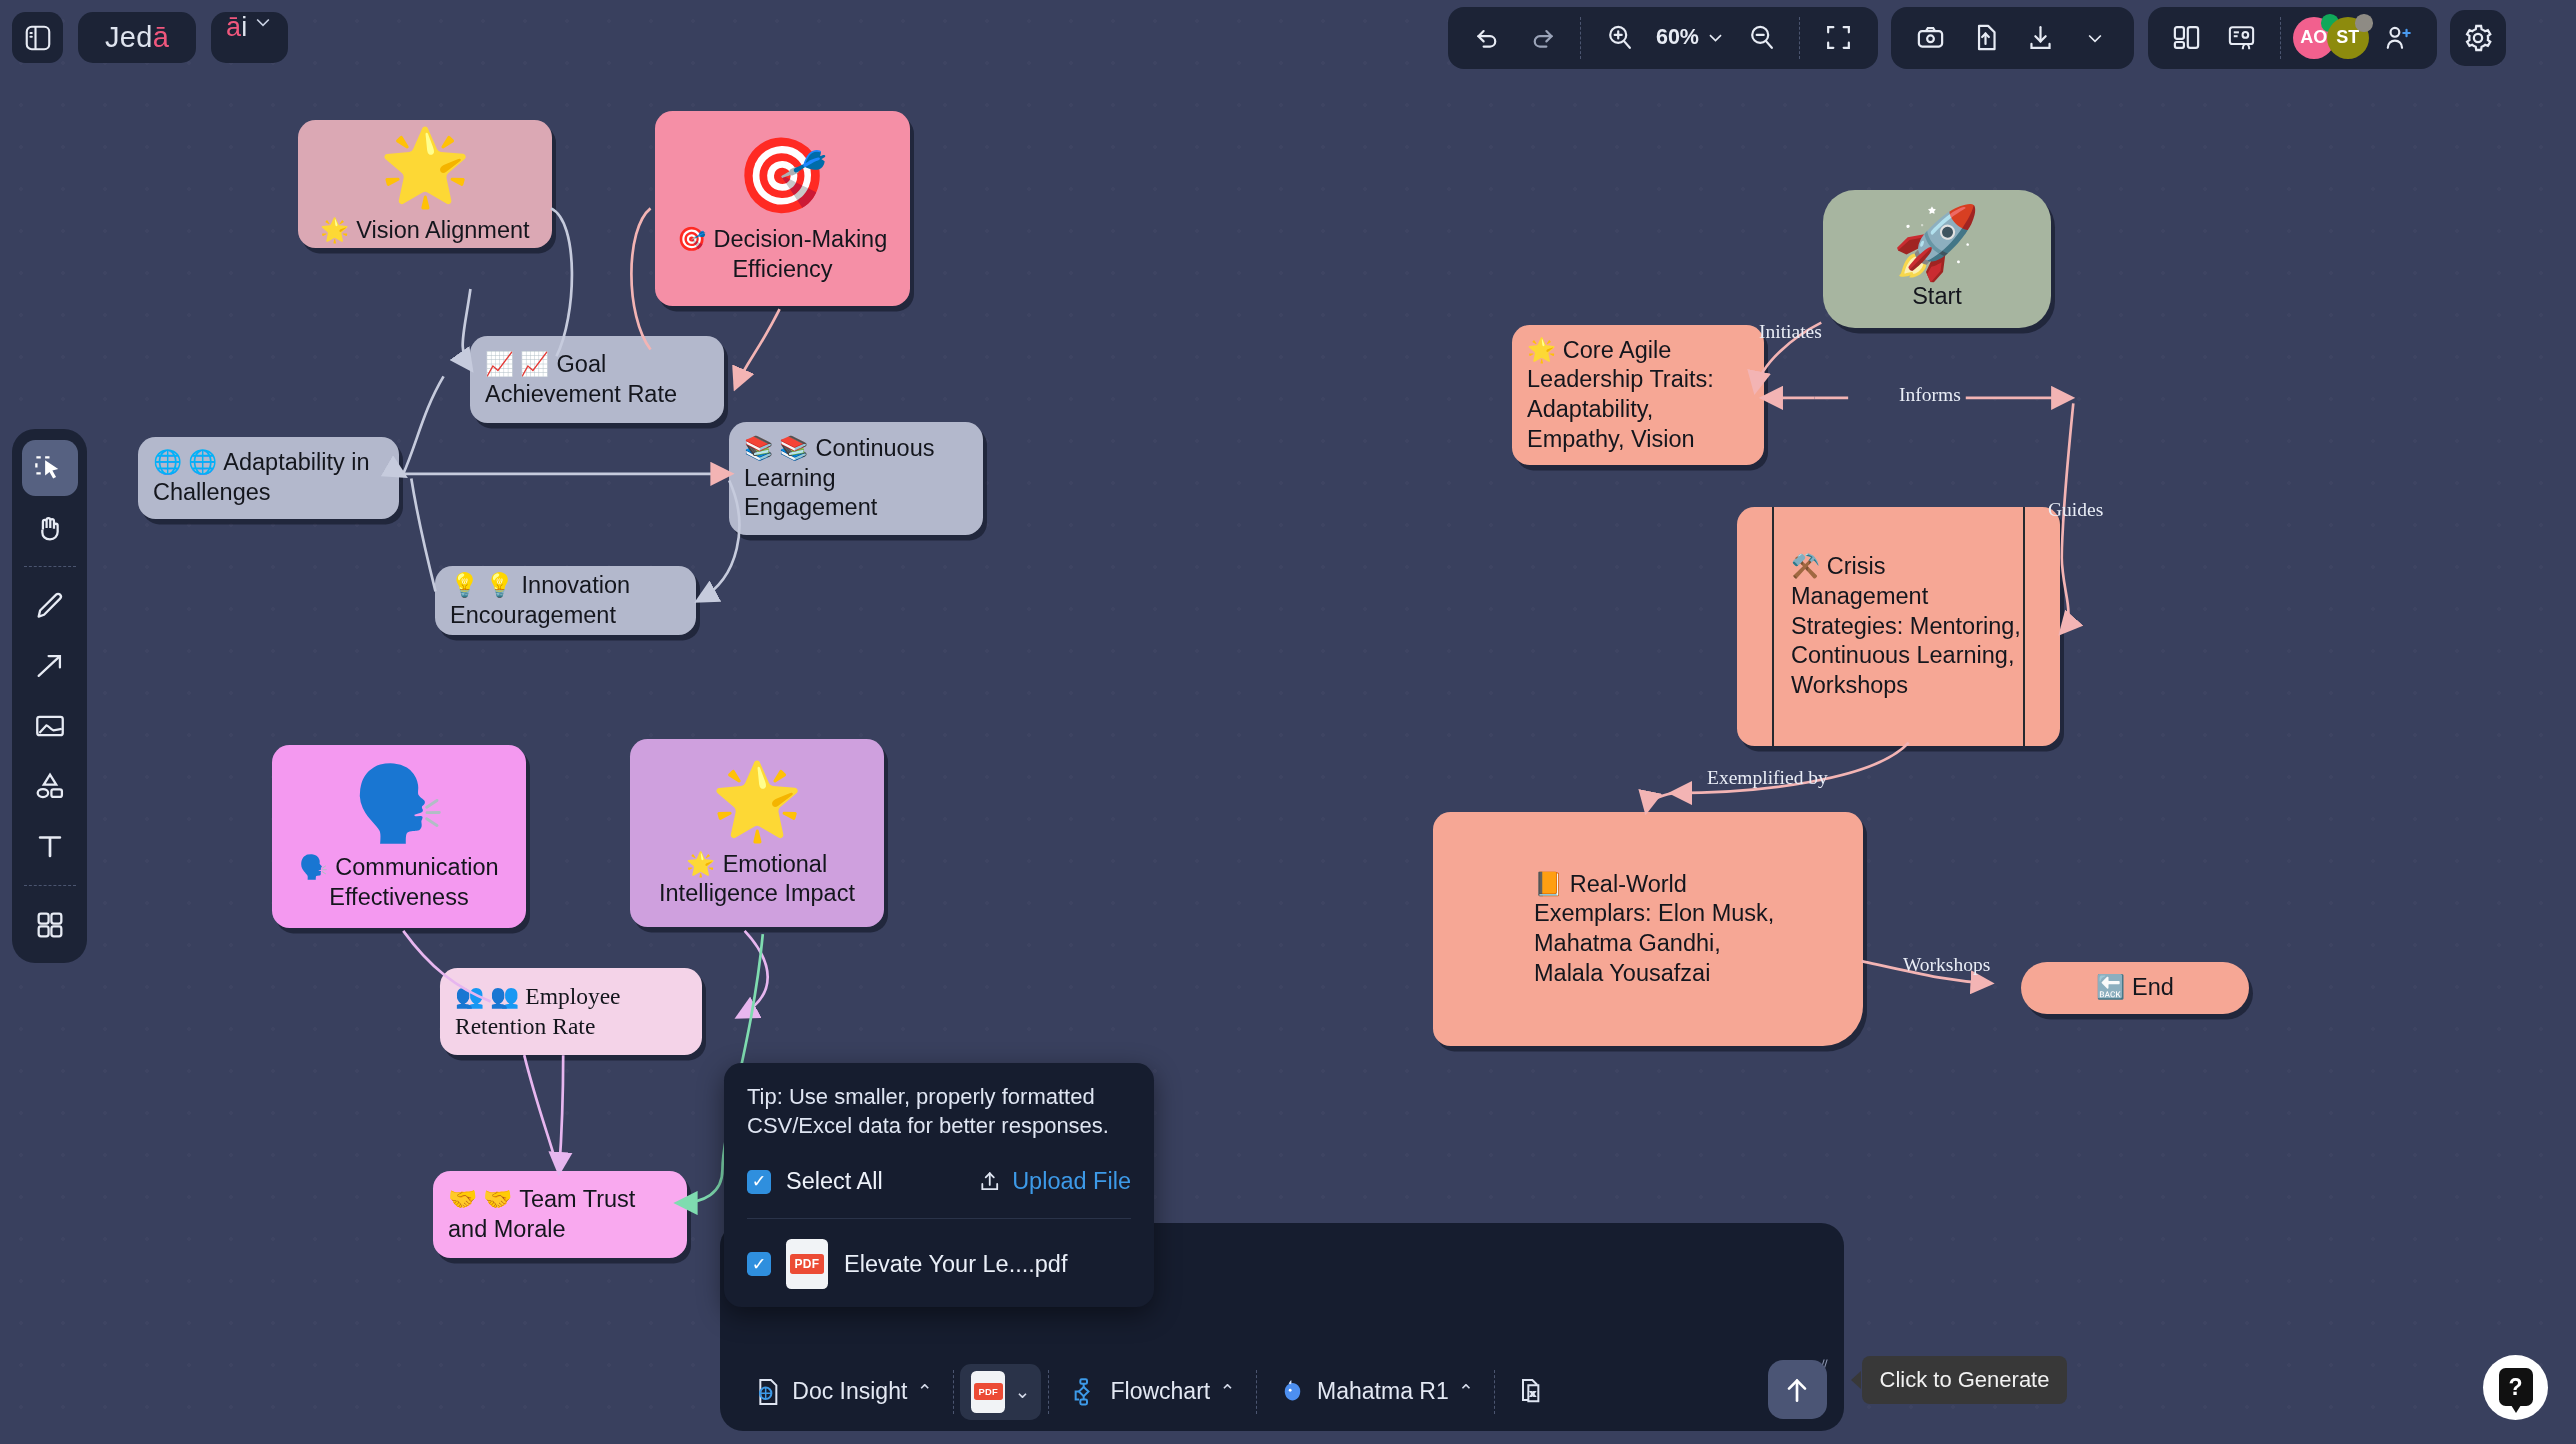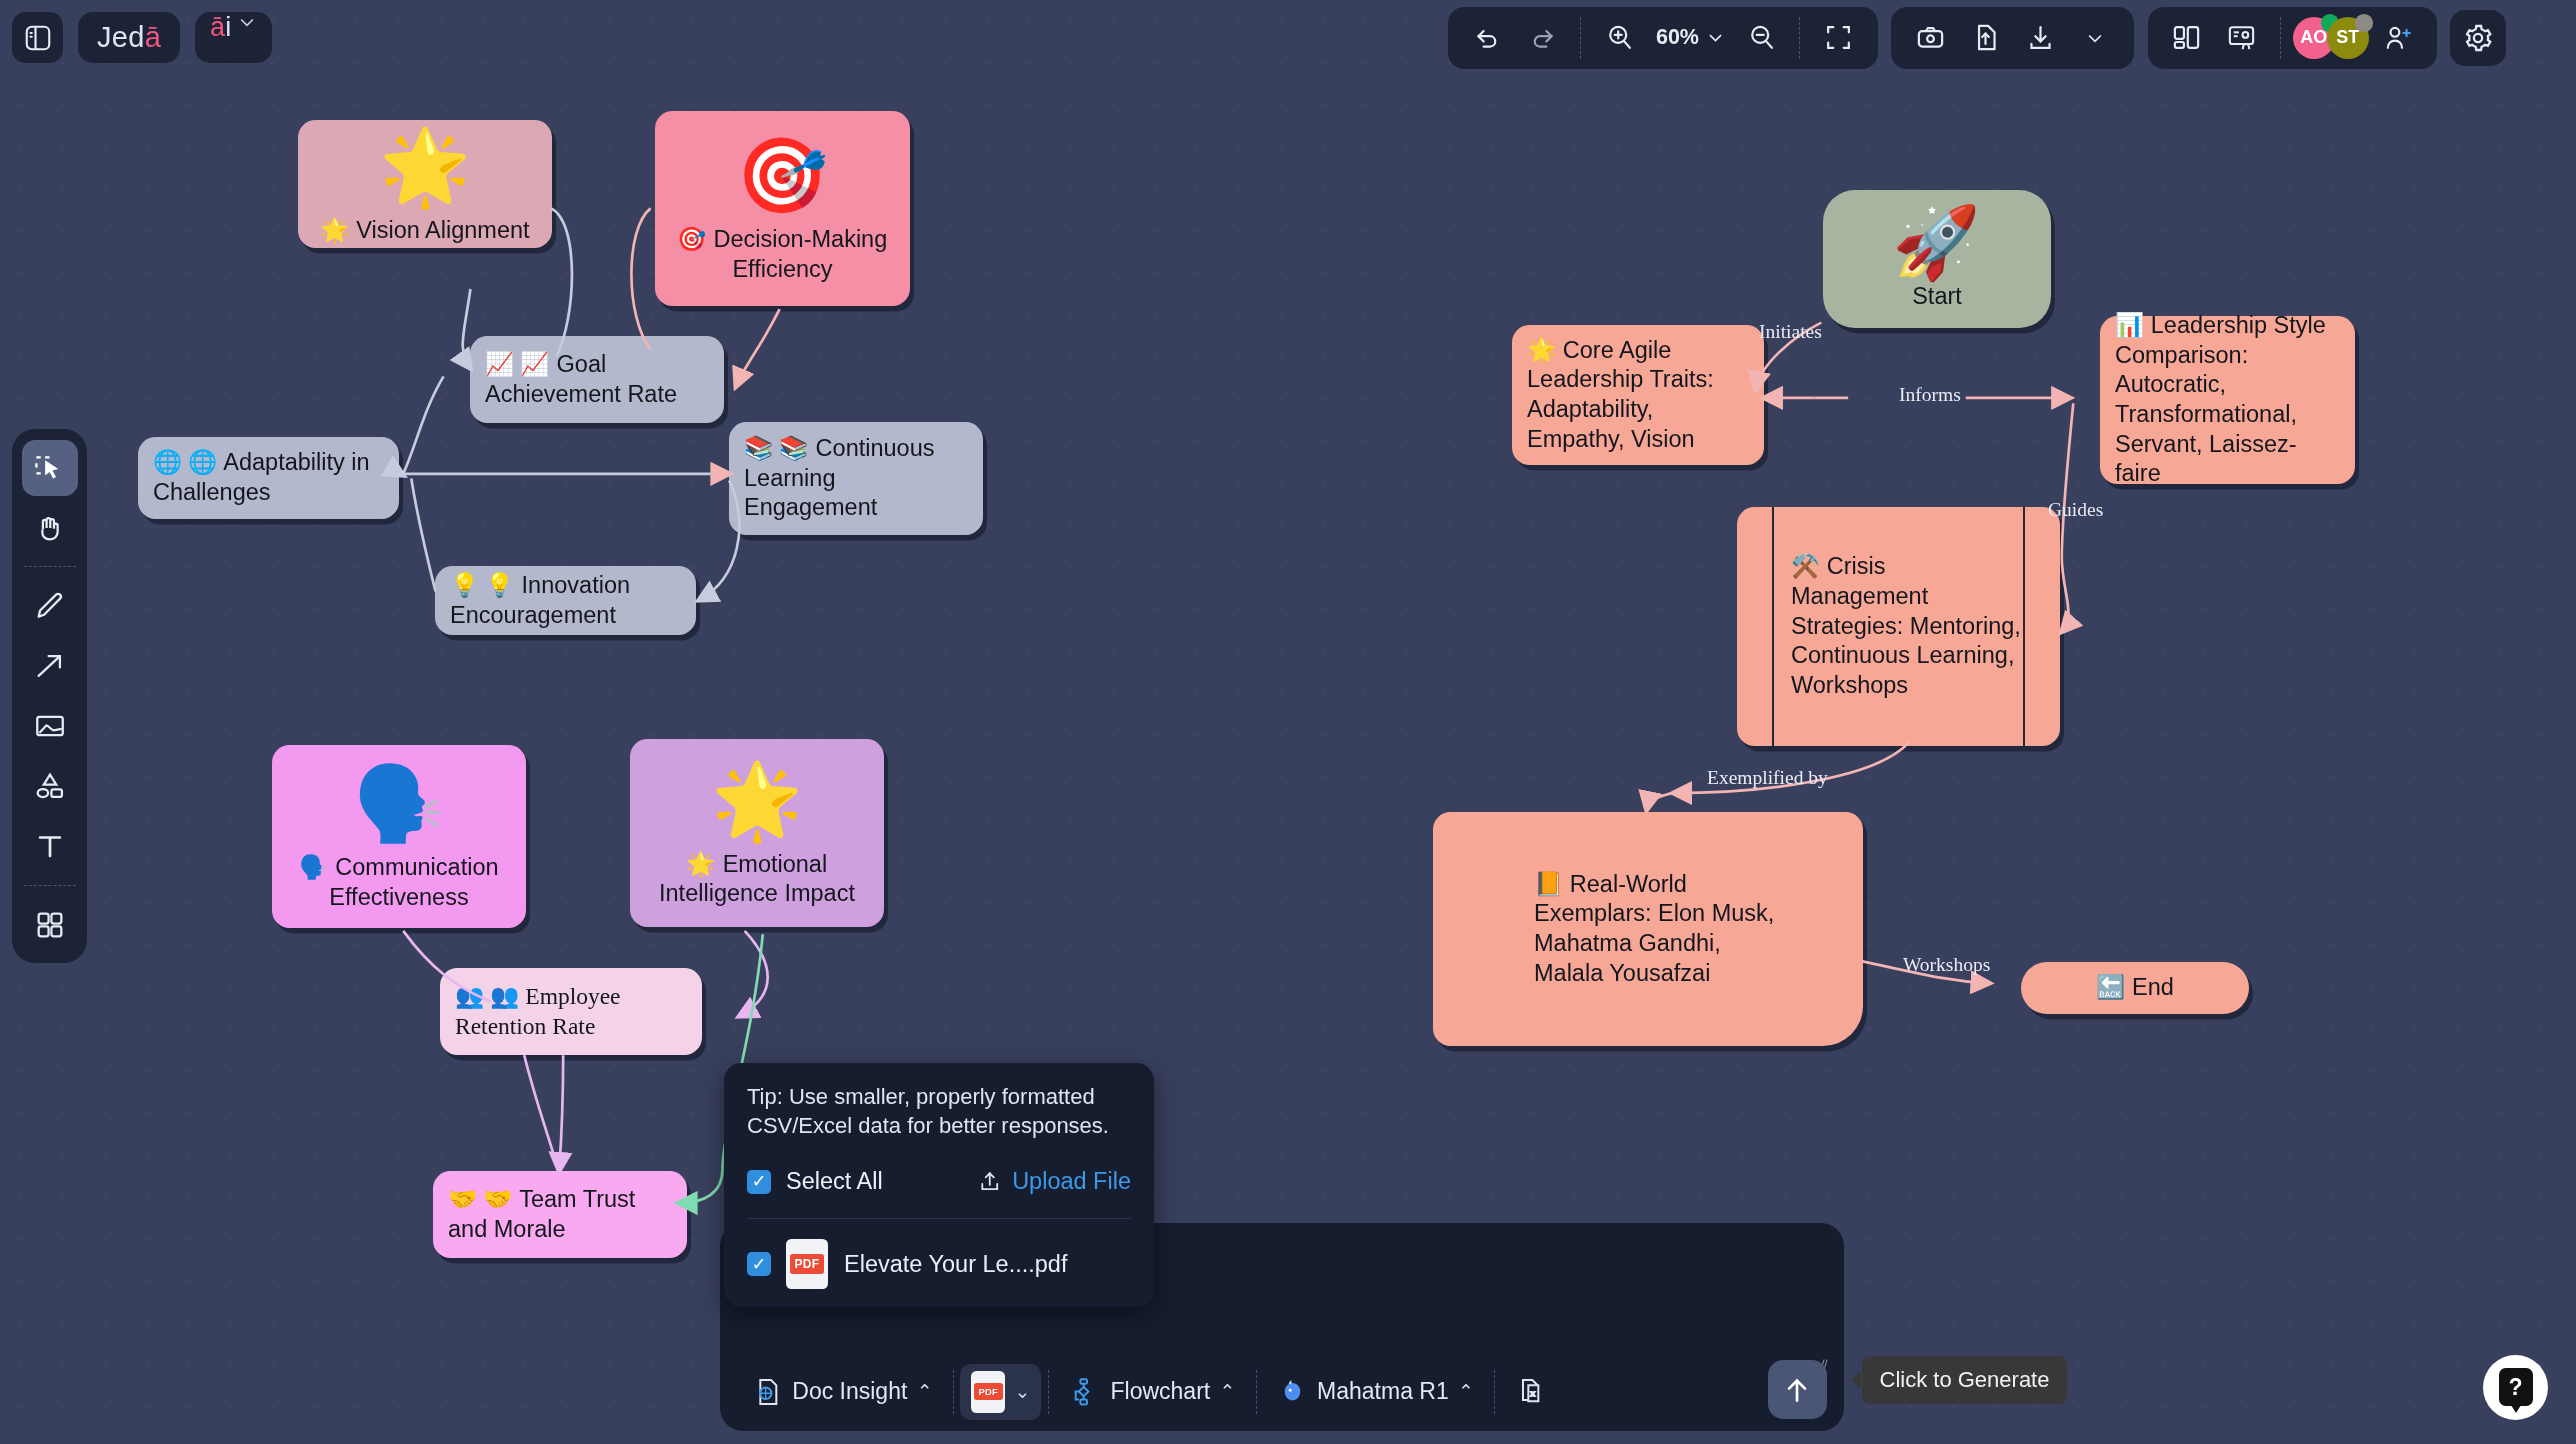--- a/index.html
+++ b/index.html
@@ -25,21 +25,21 @@
     z-index: 60;
   }
   .icon-btn-square {
     width: 51px; height: 51px;
     background: #1c2336;
     border-radius: 13.4px;
     display: flex; align-items: center; justify-content: center;
     cursor: pointer;
   }
   .logo-pill {
-    height: 51px; padding: 0 19px;
+    height: 51px; padding: 0 27px;
     background: #1c2336; border-radius: 15px;
     display: flex; align-items: center; justify-content: center;
     cursor: pointer;
   }
   .logo-text { font-size: 29px; color: #dfe4ef; font-weight: 400; letter-spacing: 0.3px;}
   .logo-text .pink { color: #f0577d; }
   .ai-pill {
     height: 51px; padding: 0 15px;
     background: #1c2336; border-radius: 15px;
     display: flex; align-items: flex-start; gap: 5.4px;
@@ -540,23 +540,20 @@
 
   <div class="node center" style="left:1823px; top:190px; width:228px; height:138px; background:#a7b5a0; border-radius:32px;">
     <div class="bigemoji" style="font-size:71px;margin:0 0 4px 0;">🚀</div>
     <div class="label">Start</div>
   </div>
 
   <div class="node" style="left:1512px; top:325px; width:252px; height:140px; background:#f6a795; justify-content:center;">
     <div class="label"><span>🌟</span> <span>Core Agile Leadership Traits: Adaptability, Empathy, Vision</span></div>
   </div>
 
-  <div class="node" style="left:2100px; top:316px; width:255px; height:168px; background:#f6a795; justify-content:center;">
-    <div class="label"><span>📊</span> <span>Leadership Style Comparison: Autocratic, Transformational, Servant, Laissez-faire</span></div>
-  </div>
 
   <div class="node doc" style="left:1737px; top:507px; width:323px; height:239px; background:#f6a795; justify-content:center; padding-left:54px; padding-right:36px;">
     <div class="label"><span>⚒️</span> <span>Crisis Management Strategies: Mentoring, Continuous Learning, Workshops</span></div>
   </div>
 
   <div class="node" style="left:1433px; top:812px; width:430px; height:234px; background:#f6a795; justify-content:center; padding-left:101px; padding-right:81px; border-radius:17.5px 17.5px 40px 17.5px;">
     <div class="label"><span>📙</span> <span>Real-World Exemplars: Elon Musk, Mahatma Gandhi, Malala Yousafzai</span></div>
   </div>
 
   <div class="node center" style="left:2021px; top:962px; width:228px; height:52px; background:#f6a795; border-radius:27px; flex-direction:row; gap:12px;">

